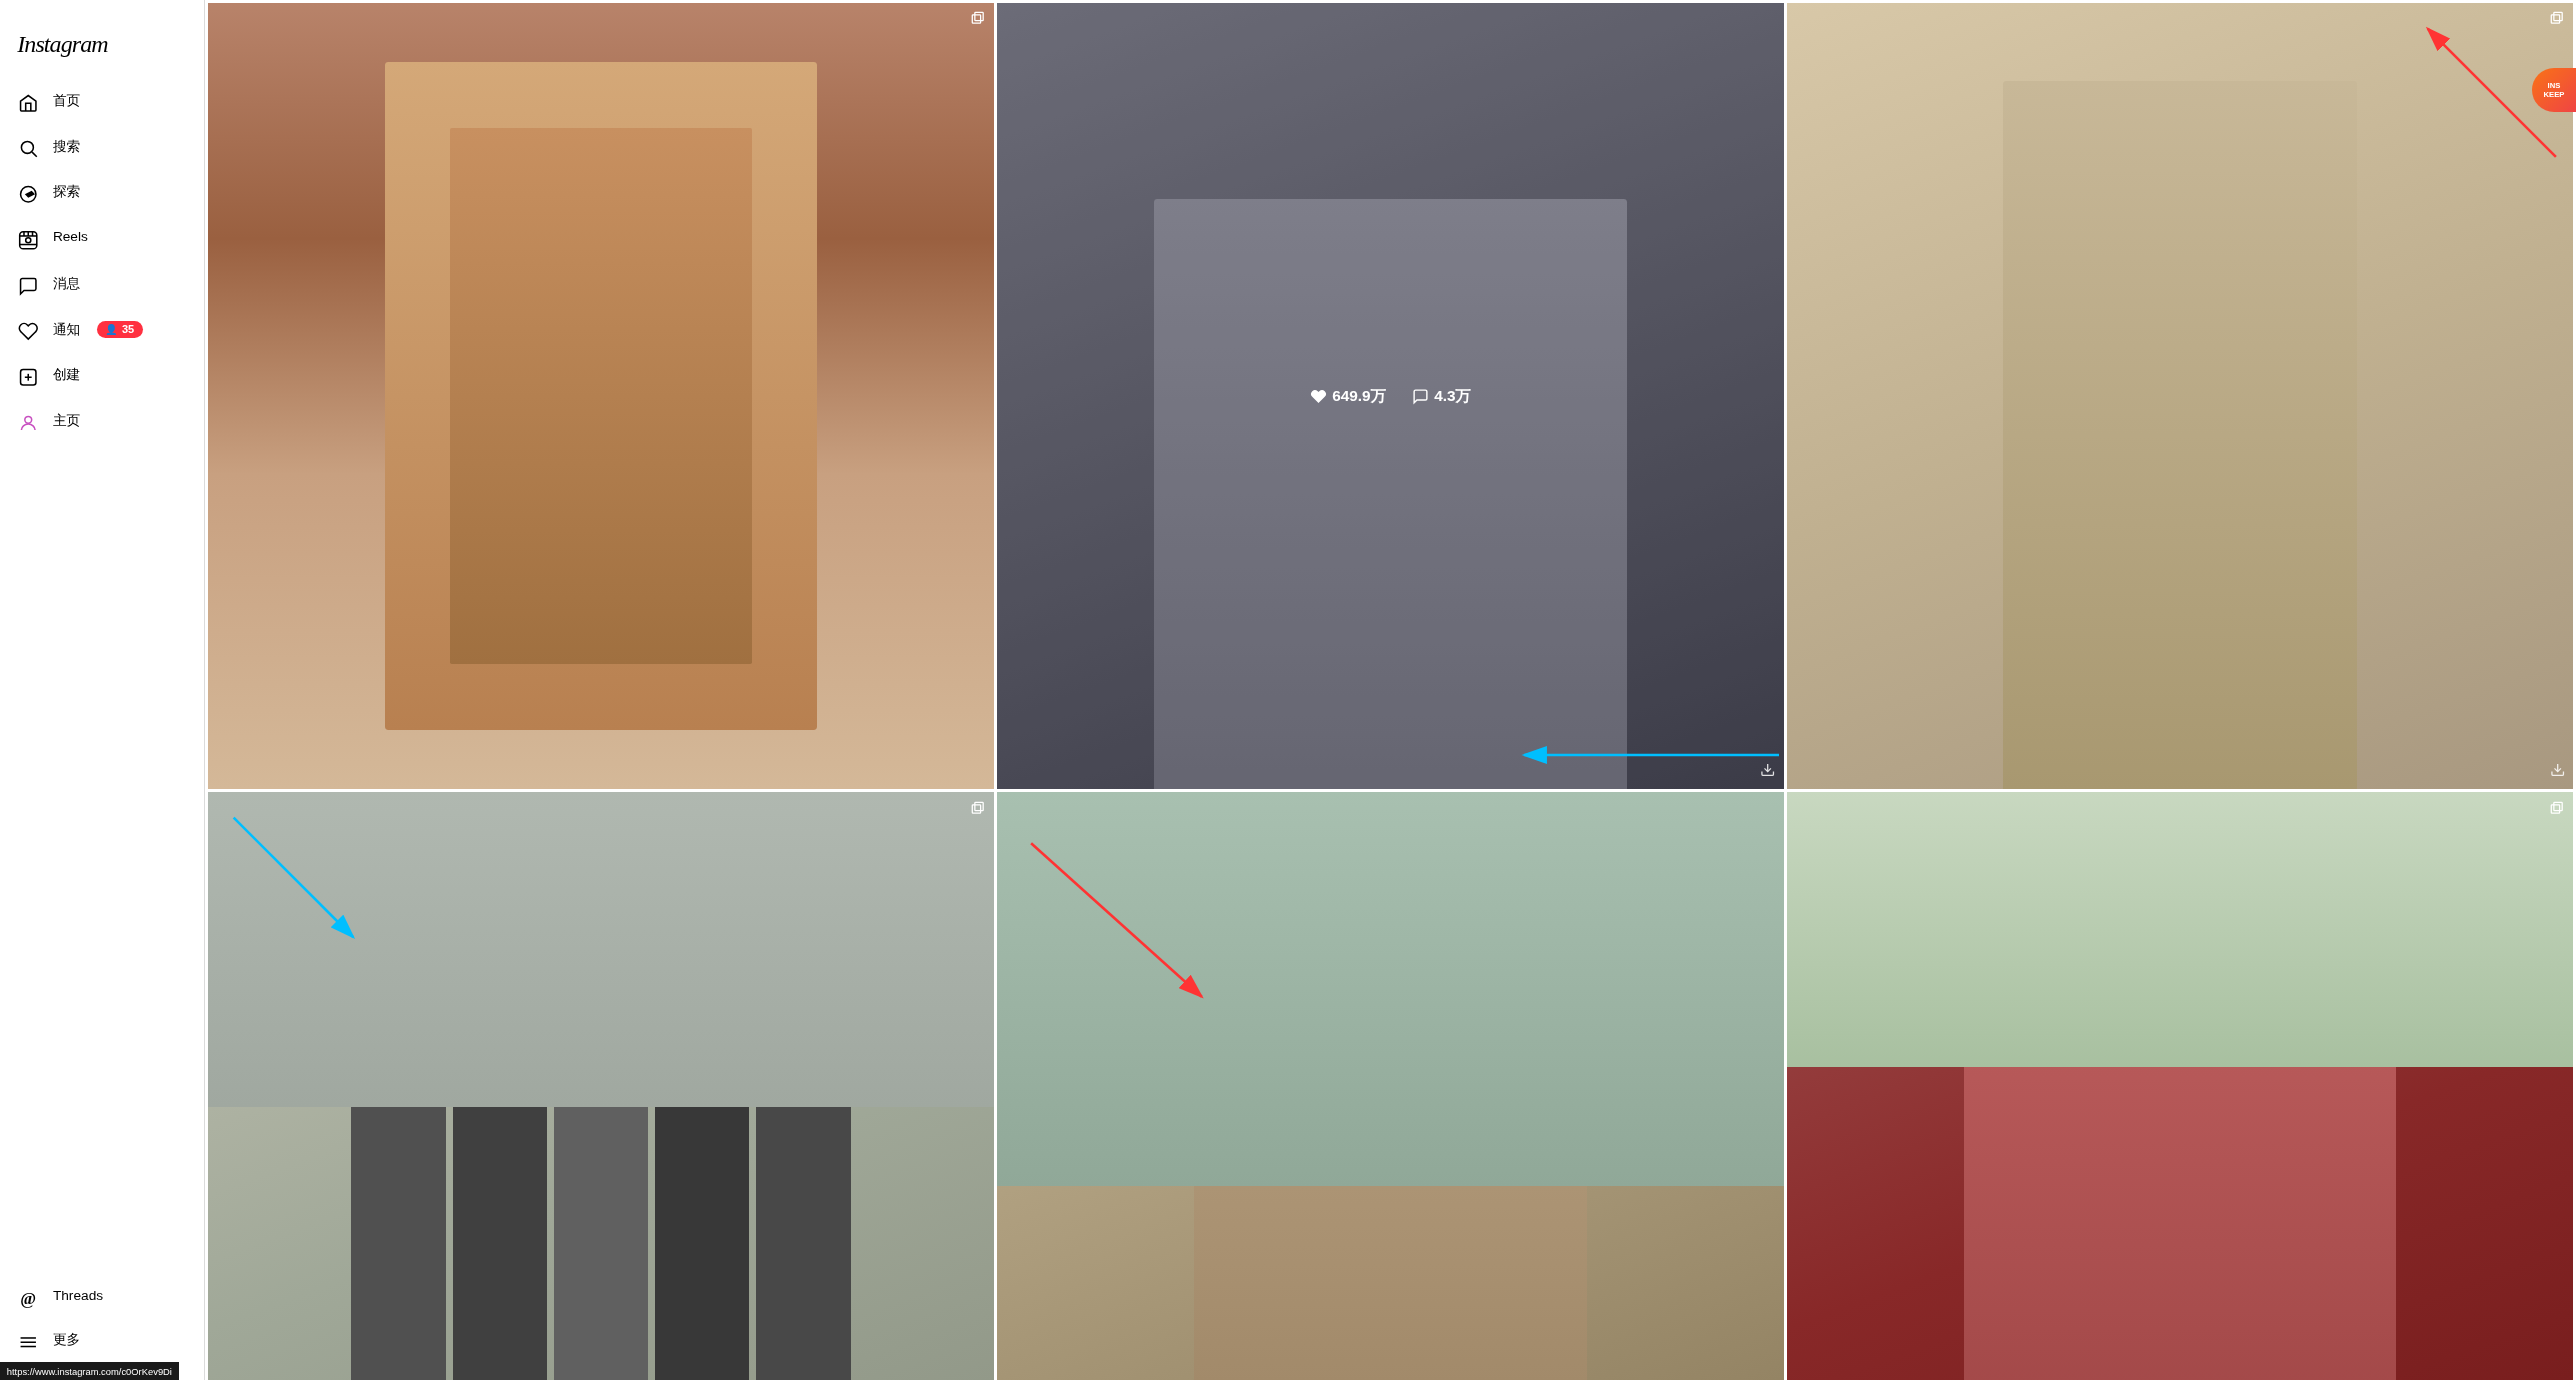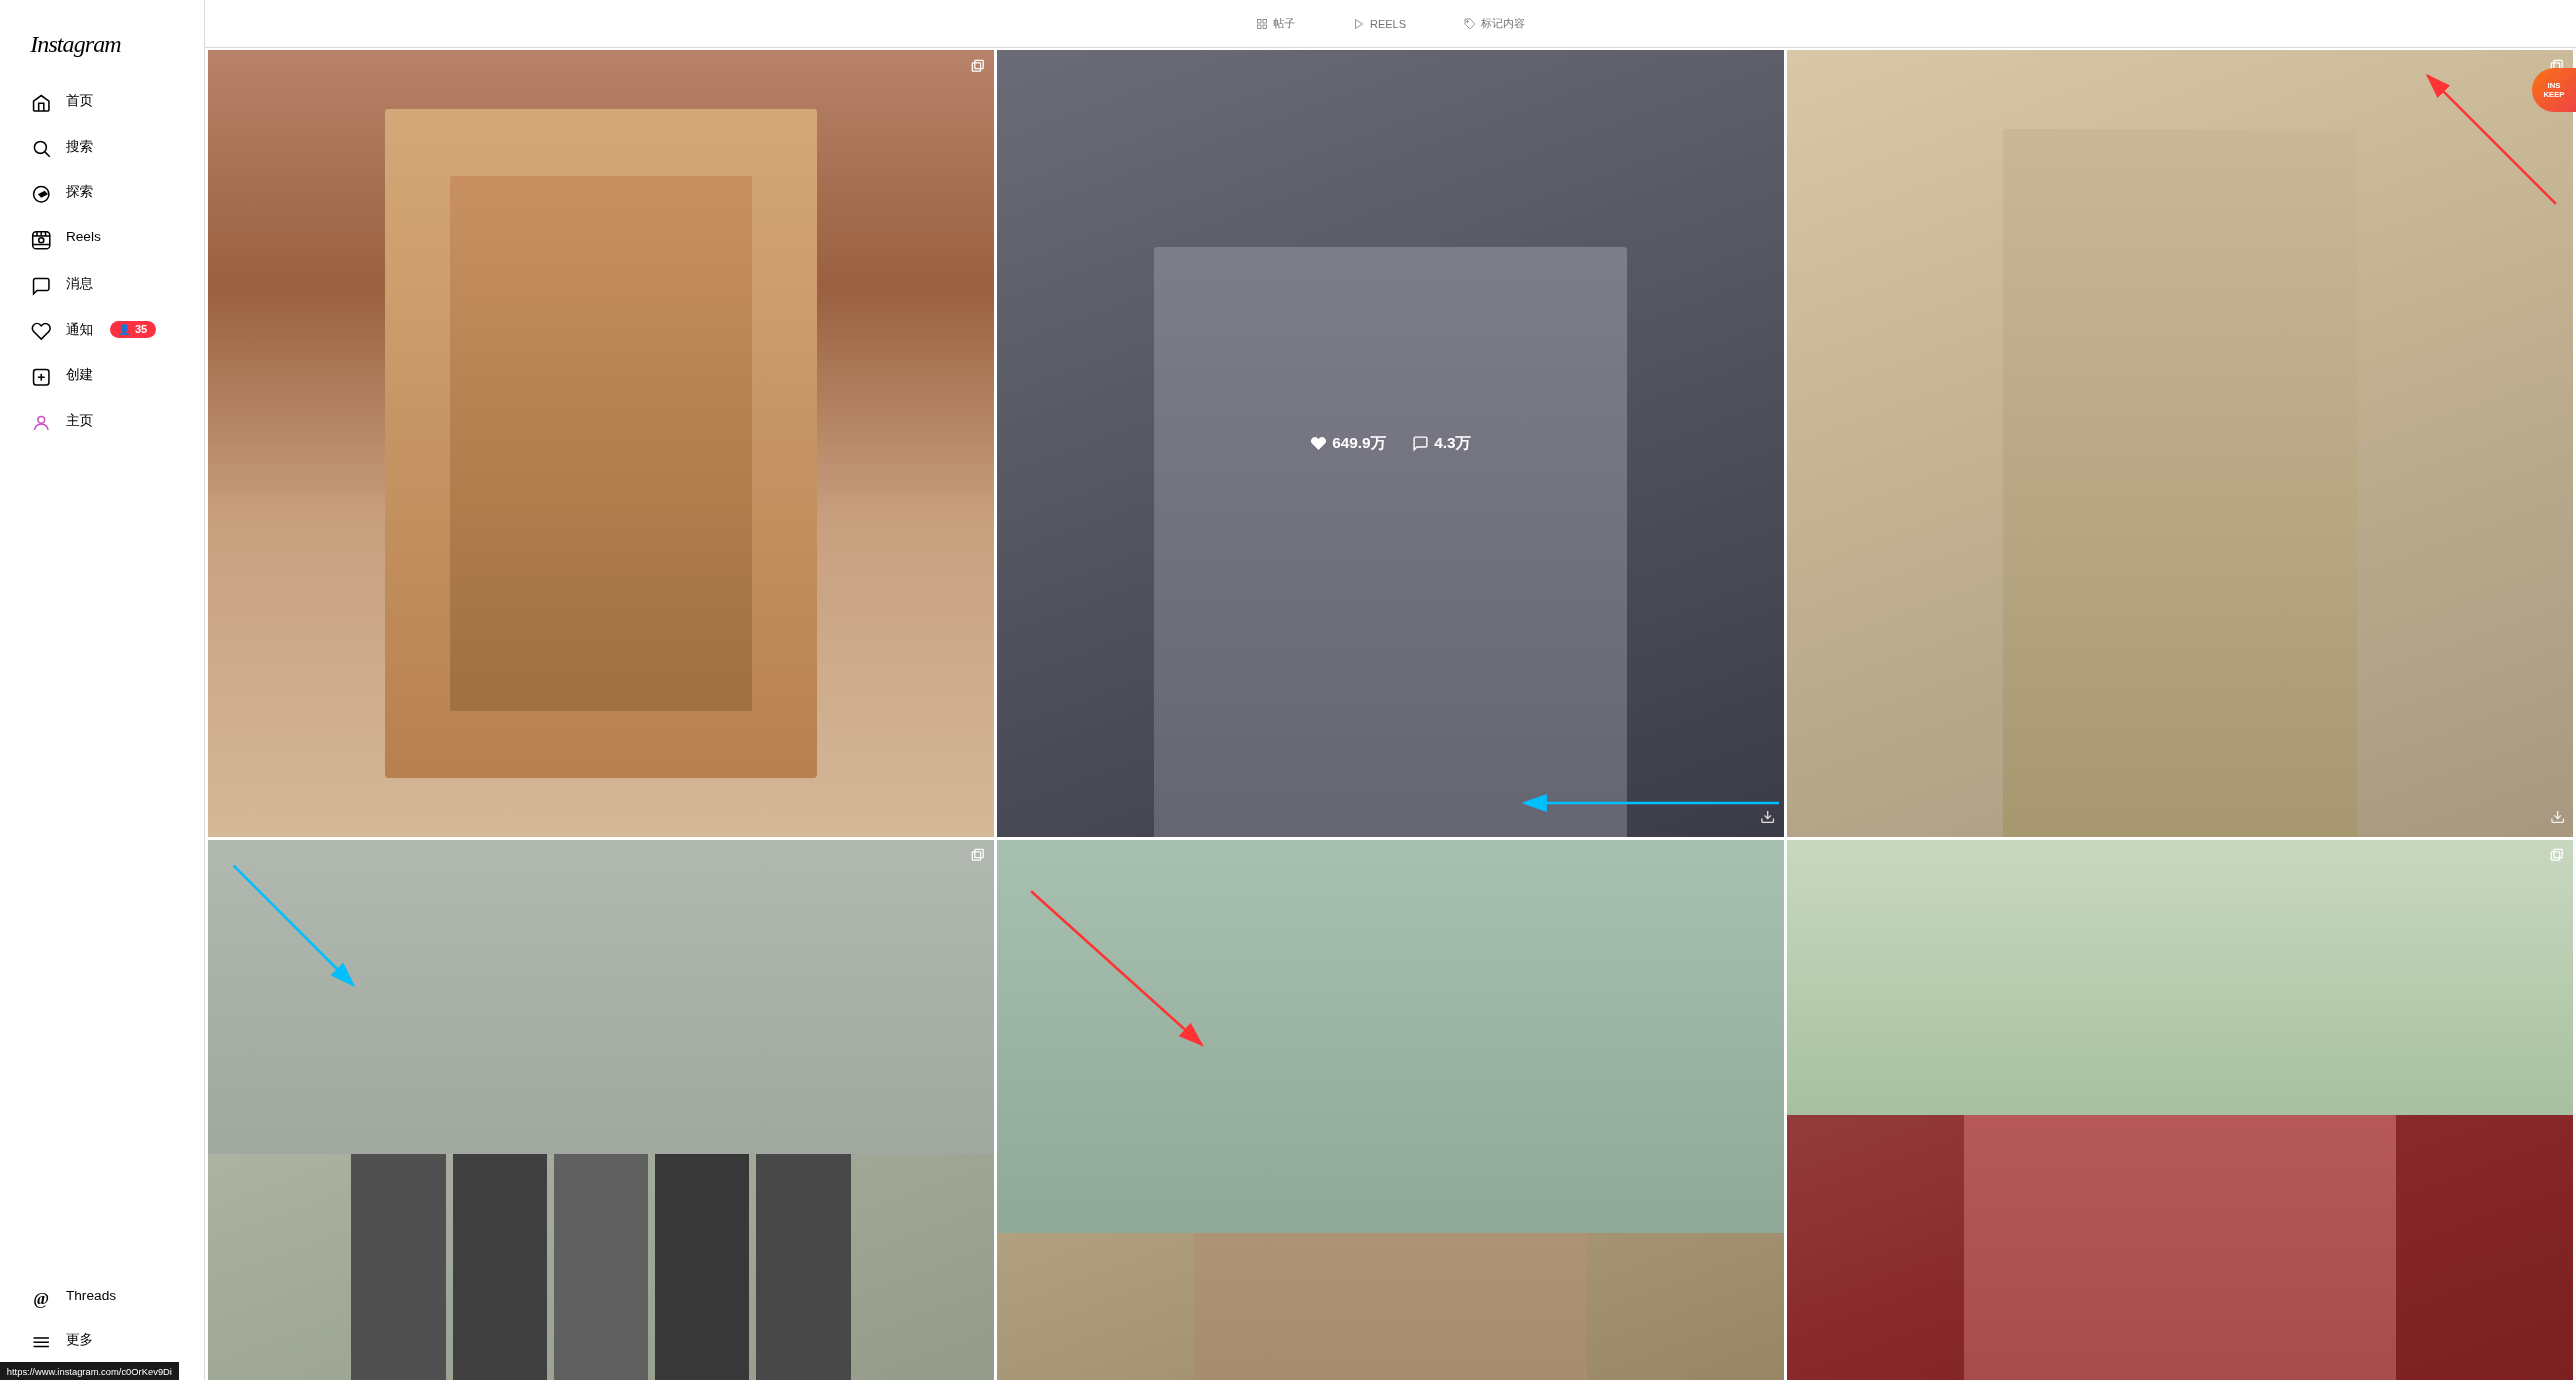--- a/index.html
+++ b/index.html
@@ -10,21 +10,21 @@
       width: 100vw;
       min-height: 100vh;
       overflow-x: hidden;
     }
 
     
     #sidebar {
       width: 205px;
       min-width: 205px;
       border-right: 0.9px solid #dbdbdb;
-      padding: 17px 20px;
+      padding: 17px 7px;
       display: flex;
       flex-direction: column;
       gap: 3.4px;
       position: fixed;
       top: 0;
       left: 0;
       height: 100vh;
       background: #fff;
       z-index: 100;
     }
@@ -357,44 +357,20 @@
             <line x1="3" y1="17" x2="21" y2="17"></line>
           </svg>
       </span>
       <span class="nav-label">更多</span>
     </div>
   </div>
 </nav>
 
 <div id="main">
 
-  <div class="top-tabs">
-    <div class="tab-item">
-      <svg width="12" height="12" viewBox="0 0 24 24" fill="none" stroke="currentColor" stroke-width="1.5">
-          <rect x="3" y="3" width="7" height="7"></rect>
-          <rect x="14" y="3" width="7" height="7"></rect>
-          <rect x="3" y="14" width="7" height="7"></rect>
-          <rect x="14" y="14" width="7" height="7"></rect>
-        </svg>
-      <span>帖子</span>
-    </div>
-    <div class="tab-item">
-      <svg width="12" height="12" viewBox="0 0 24 24" fill="none" stroke="currentColor" stroke-width="1.5">
-          <polygon points="5,3 19,12 5,21"></polygon>
-        </svg>
-      <span>REELS</span>
-    </div>
-    <div class="tab-item">
-      <svg width="12" height="12" viewBox="0 0 24 24" fill="none" stroke="currentColor" stroke-width="1.5">
-          <path d="M20.59 13.41l-7.17 7.17a2 2 0 01-2.83 0L2 12V2h10l8.59 8.59a2 2 0 010 2.82z"></path>
-          <circle cx="7" cy="7" r="1.5" fill="currentColor"></circle>
-        </svg>
-      <span>标记内容</span>
-    </div>
-  </div>
 
   <div class="photo-grid">
 
     <div class="grid-item">
       <div class="photo-bg grad-warm">
         <div style="position:absolute;inset:0;background:linear-gradient(180deg, #b8836a 0%, #9a6040 30%, #c8a080 60%, #d4b898 100%);"></div>
         <div style="position:absolute;inset:0;display:flex;align-items:center;justify-content:center;">
           <div style="width:55%;height:85%;background:linear-gradient(180deg,#d4a878,#b88050);border-radius:3.4px;position:relative;overflow:hidden;">
             <div style="position:absolute;top:10%;left:15%;width:70%;height:80%;background:linear-gradient(180deg,#c89060,#a07040);border-radius:1.7px;"></div>
           </div>

